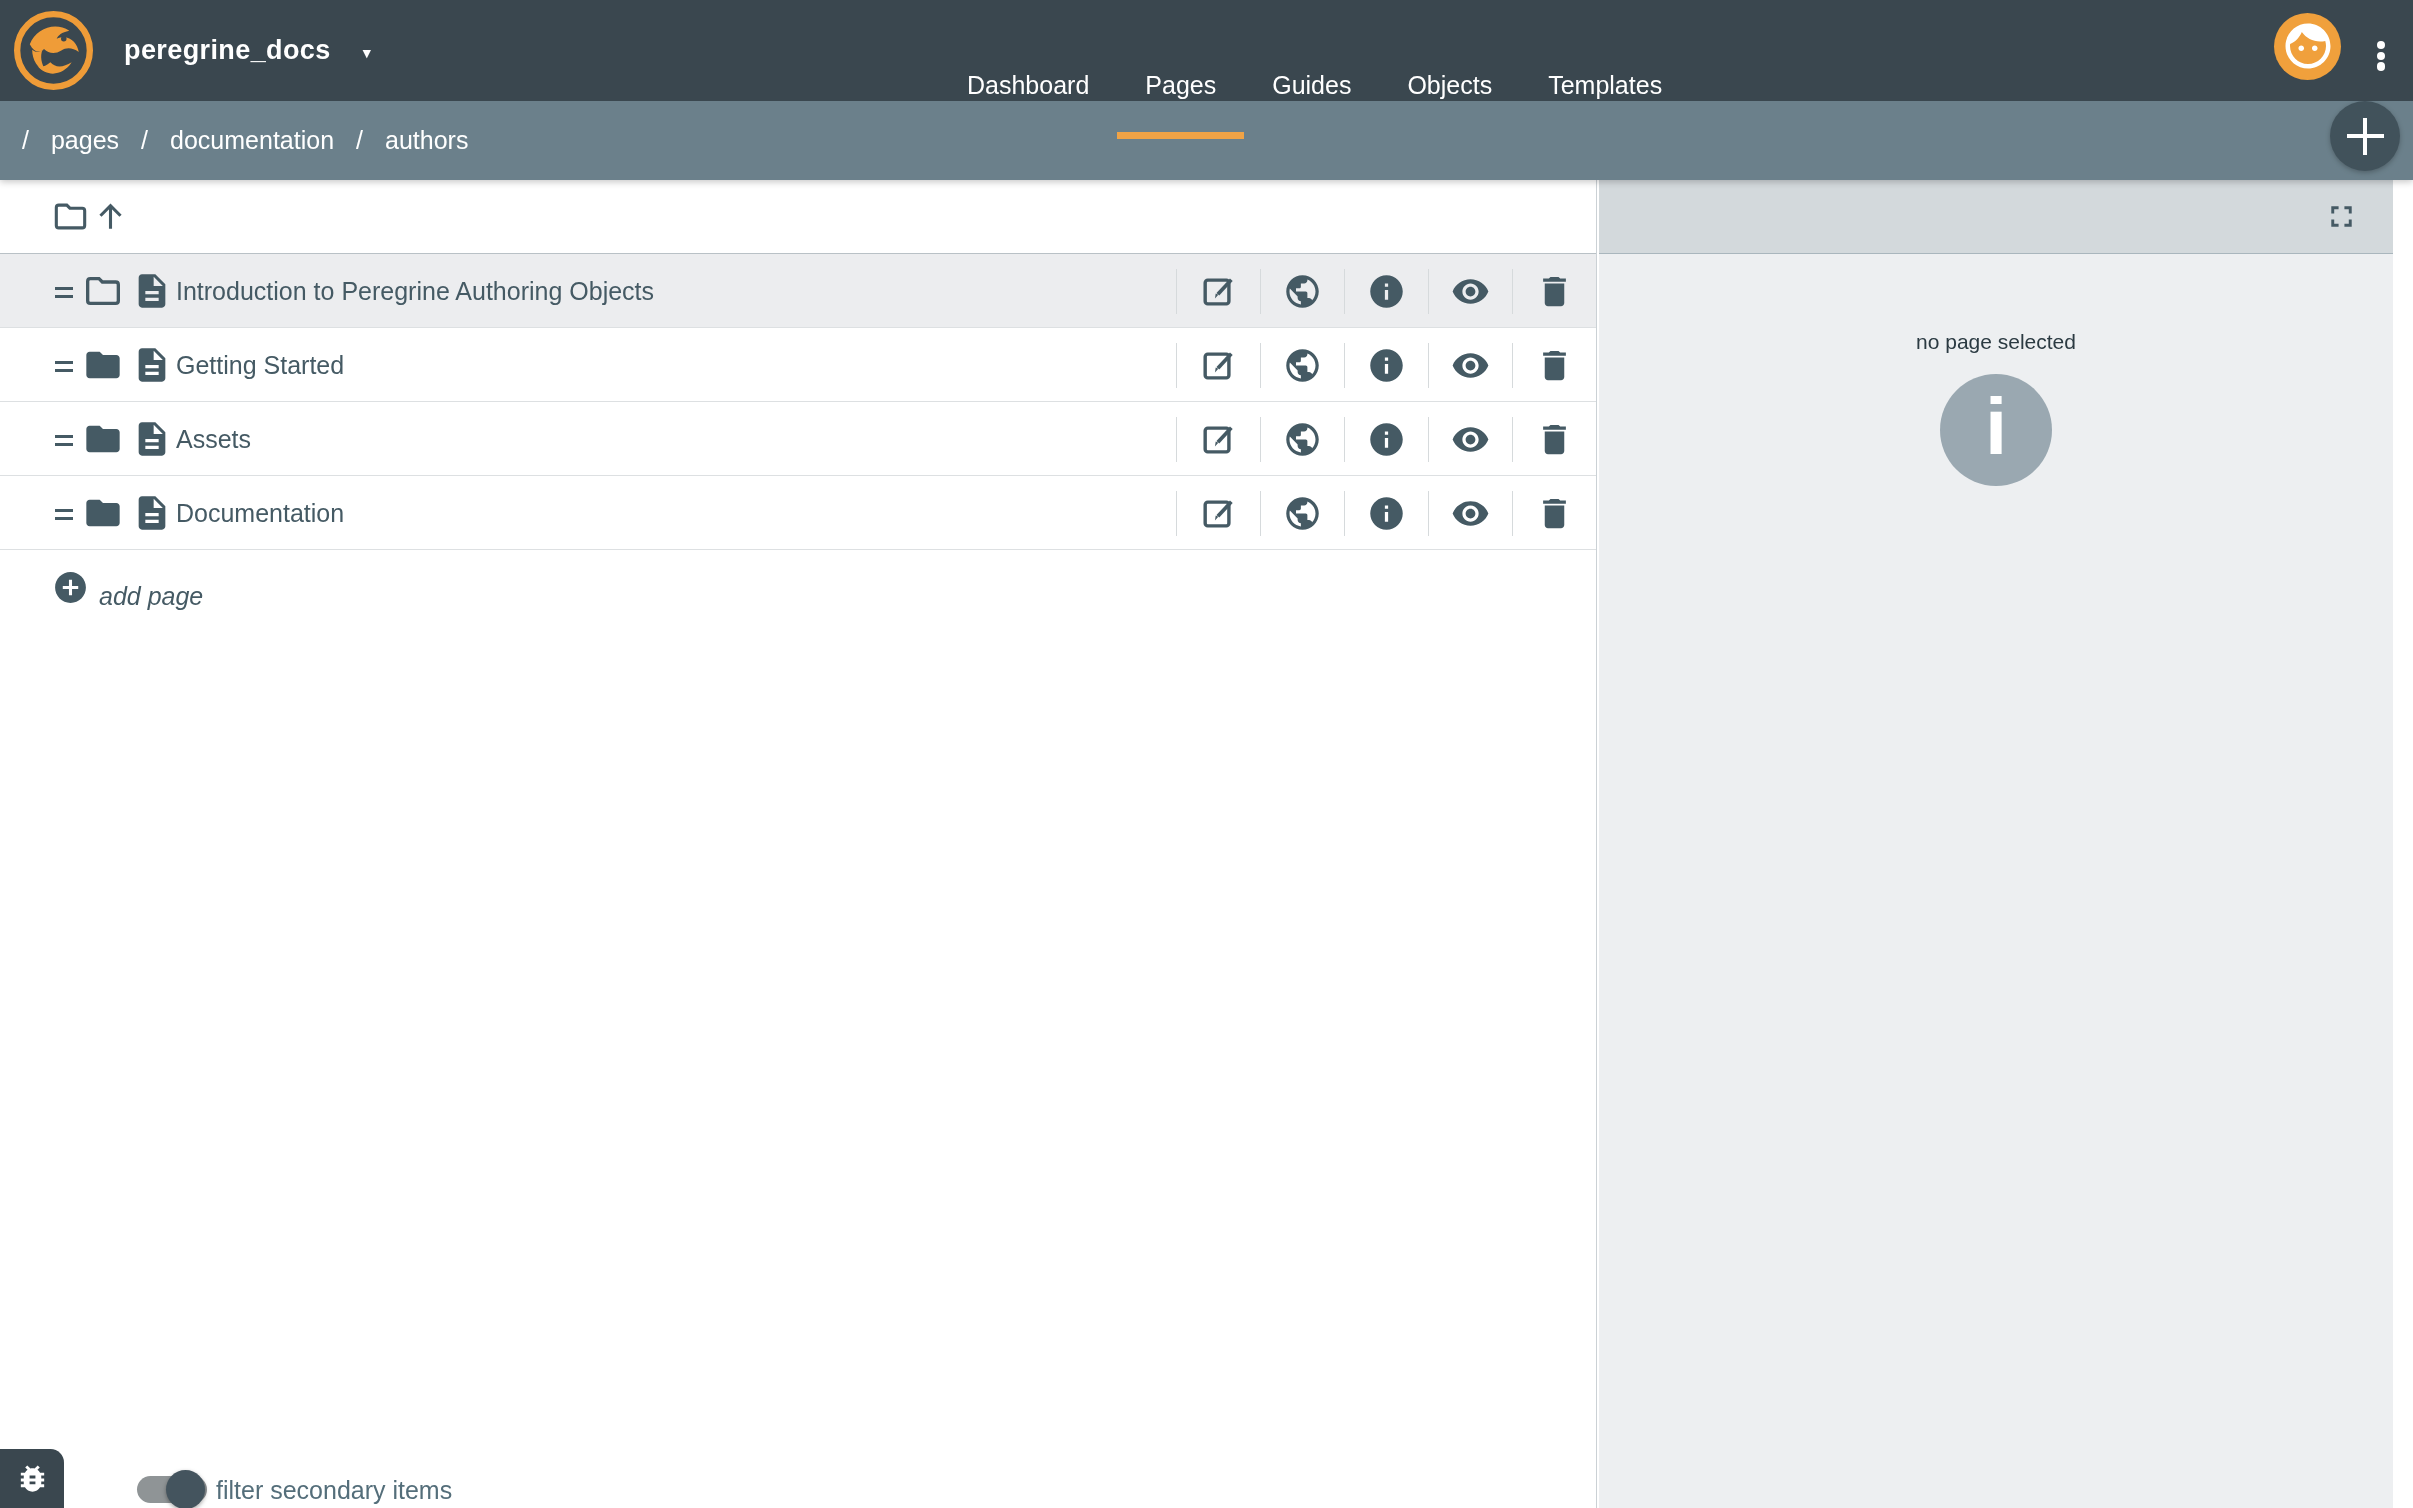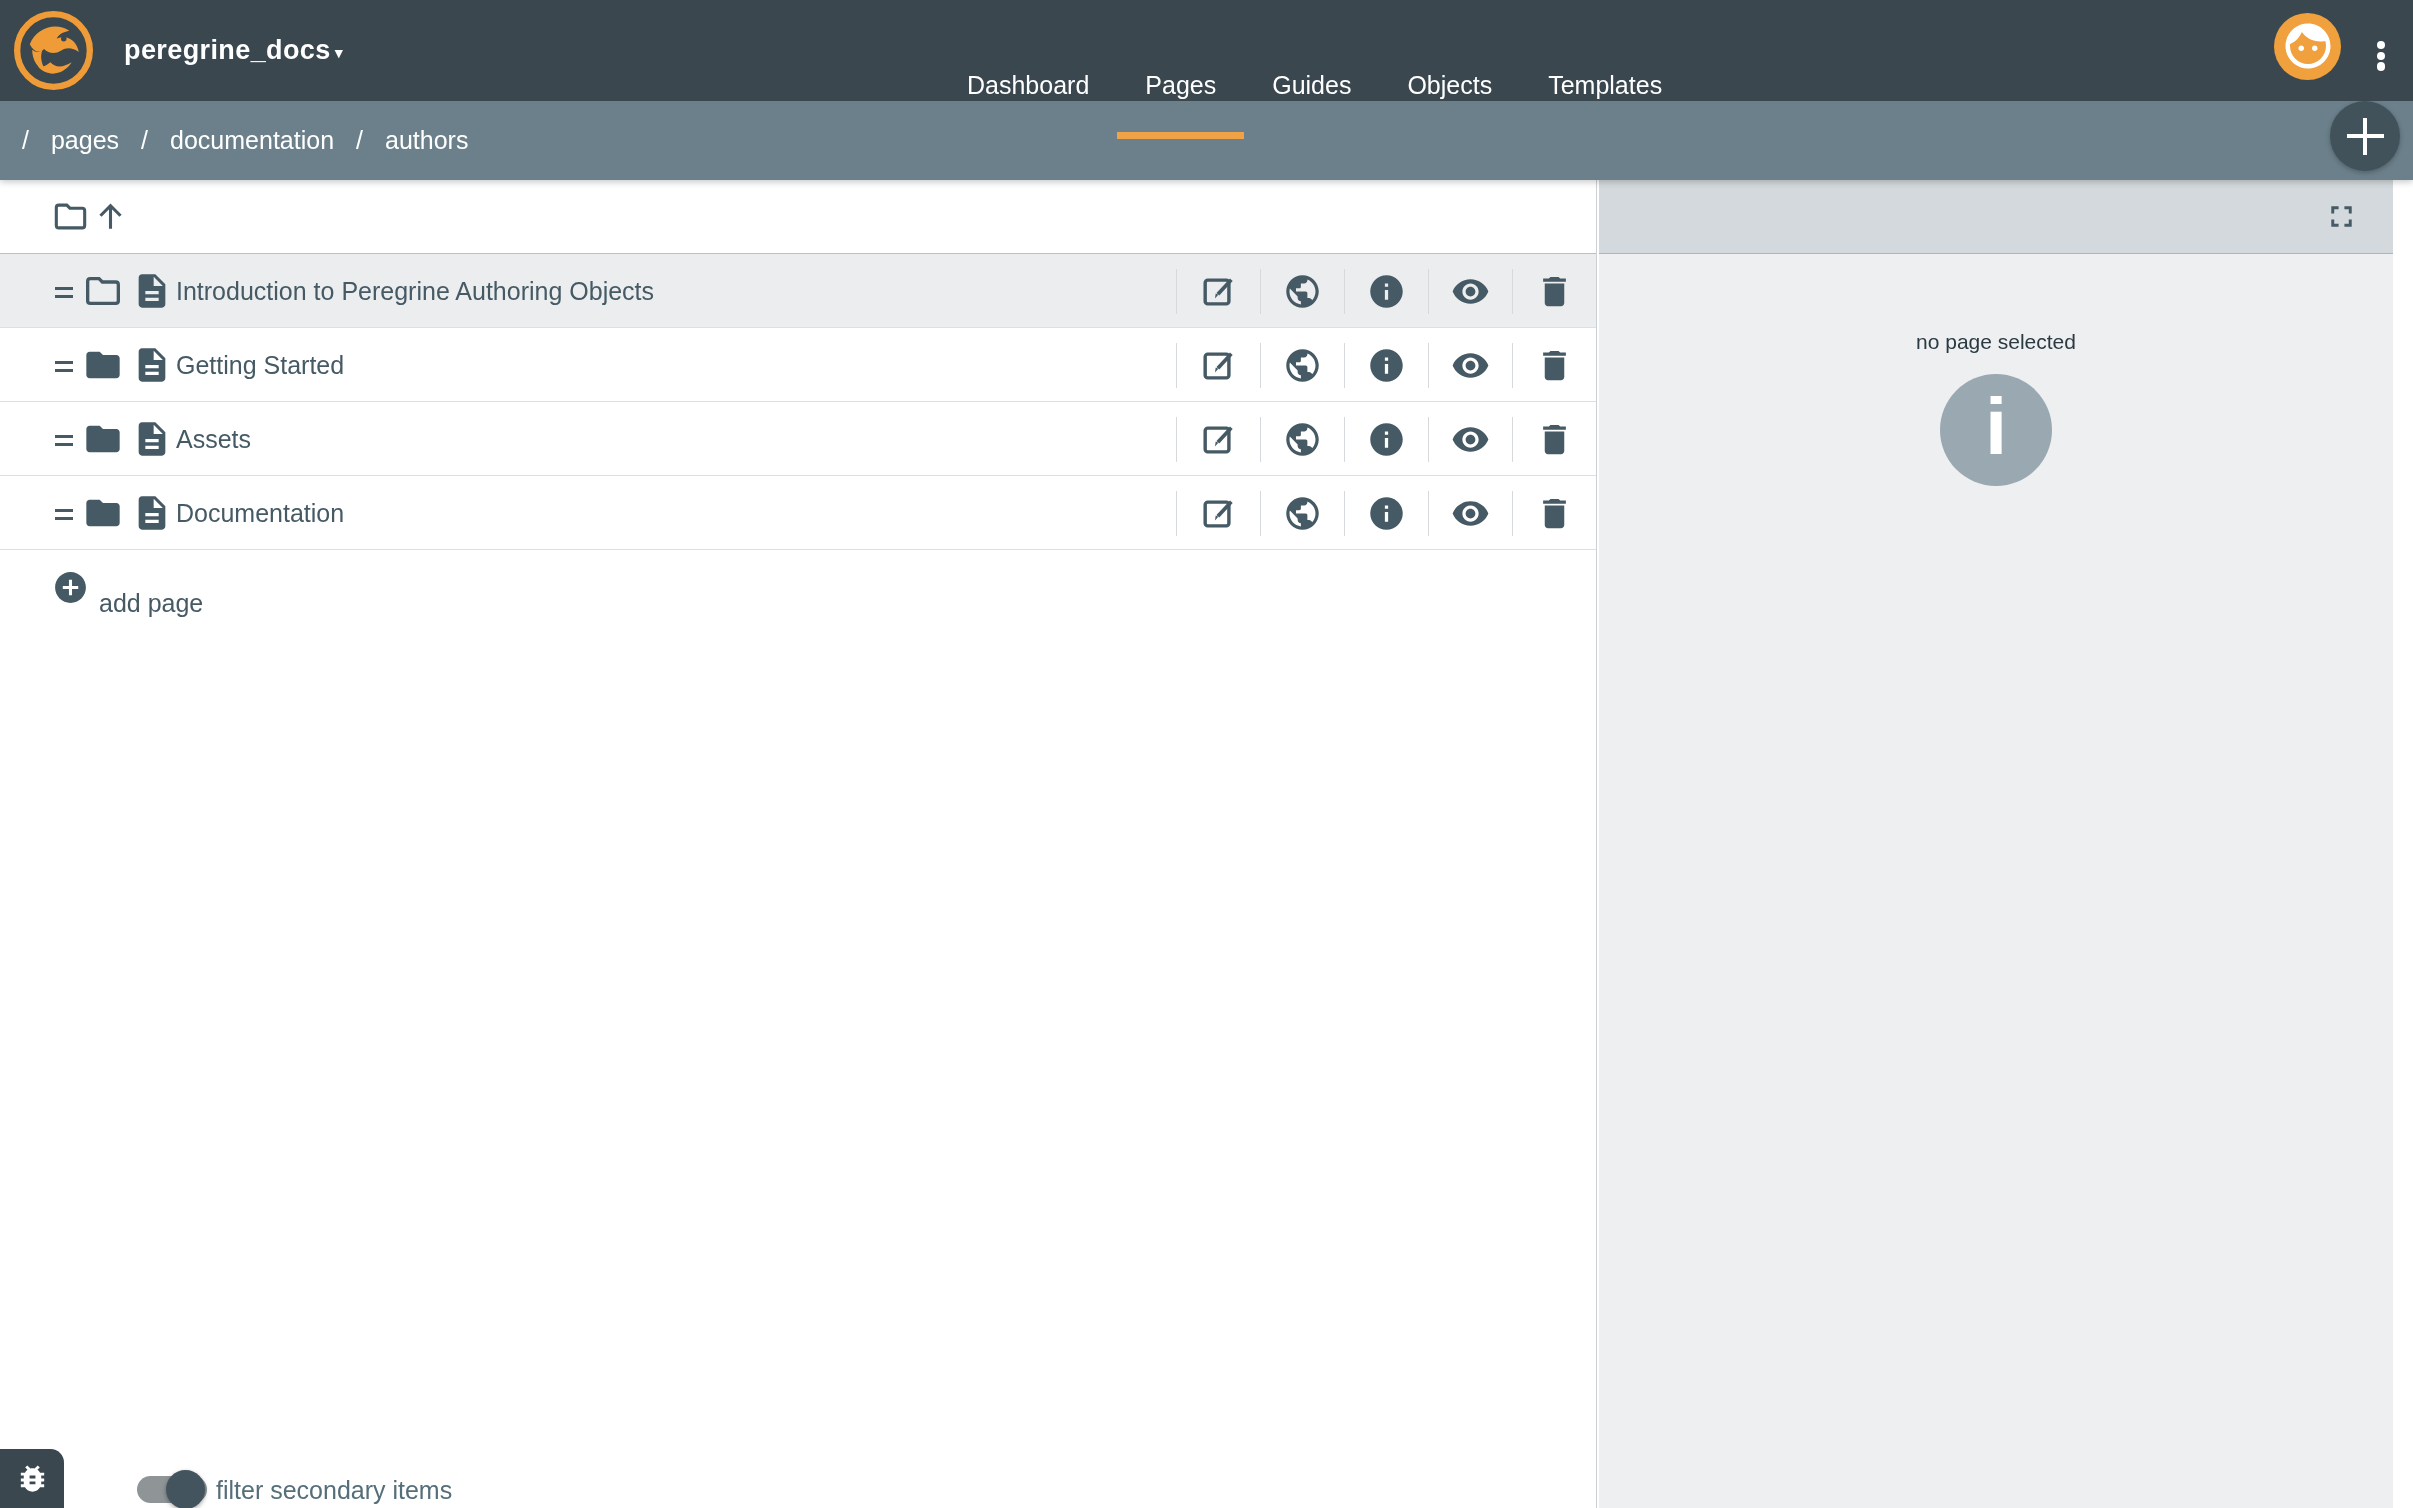--- a/index.html
+++ b/index.html
@@ -3,21 +3,21 @@
 <meta charset="utf-8">
 <style>
   * { margin:0; padding:0; box-sizing:border-box; }
   html,body { width:2413px; height:1508px; overflow:hidden; background:#ffffff;
               font-family:"Liberation Sans", sans-serif; }
   .page { position:relative; width:2413px; height:1508px; }
 
   
   .navbar { position:absolute; left:0; top:0; width:2413px; height:101px; background:#3A474F; z-index:10; }
   .logo { position:absolute; left:14.2px; top:11px; width:79px; height:79px; cursor:pointer; }
-  .site-name { position:absolute; left:124px; top:0; height:101px; display:flex; align-items:center; gap:1px;
+  .site-name { position:absolute; left:124px; top:0; height:101px; display:flex; align-items:center; gap:29px;
                color:#fff; font-size:27px; font-weight:bold; letter-spacing:0.4px; cursor:pointer; }
   .site-caret { font-size:14.2px; color:#fff; padding-top:4.2px; }
   .nav-tabs { position:absolute; left:967px; top:0; height:101px; display:flex; gap:56px;margin-top:35px; }
   .tab { position:relative; height:101px; display:flex; align-items:center; color:#fff; font-size:25px; cursor:pointer; }
   .tab.active::after { content:""; position:absolute; left:-28.5px; right:-28px; bottom:-2.5px; height:6.7px; background:#F0A346; }
   .avatar { position:absolute; left:2274px; top:12.6px; width:67px; height:67px; border-radius:50%;
             background:#F0A03C; display:flex; align-items:center; justify-content:center; cursor:pointer; }
   .kebab { position:absolute; left:2375px; top:39px; display:flex; flex-direction:column; gap:2.5px; cursor:pointer; padding:1.7px; }
   .kebab i { width:8.4px; height:8.4px; border-radius:50%; background:#fff; }
 
@@ -57,22 +57,22 @@
   .row-title { position:absolute; left:176px; top:0; height:74px; display:flex; align-items:center;
                font-size:25px; color:#455A64; }
   .actions { position:absolute; right:0; top:0; height:74px; display:flex; align-items:center; }
   .action-cell { width:84px; height:45px; display:flex; align-items:center; justify-content:center;
                  border-left:1.7px solid #D6DADC; cursor:pointer; }
   .action-cell svg { width:39px; height:39px; }
 
   
   .add-row { position:relative; height:75px; }
   .add-btn { position:absolute; left:52px; top:19px; width:37px; height:37px; cursor:pointer; }
-  .add-label { position:absolute; left:99px; top:16px; height:75px; display:flex; align-items:center;
-               font-size:25px; color:#455A64; cursor:pointer; }
+  .add-label { position:absolute; left:99px; top:9px; height:75px; display:flex; align-items:center;
+               font-size:25px; color:#455A64; cursor:pointer;font-style:italic; }
 
   
   .bug-button { position:absolute; left:0; bottom:0; width:64px; height:59px; background:#3A474F;
                 border-radius:0 13.4px 0 0; display:flex; align-items:center; justify-content:center; cursor:pointer; }
   .toggle { position:absolute; left:137px; top:1291px; width:70px; height:39px; cursor:pointer; }
   .toggle-track { position:absolute; left:0; top:5.9px; width:70px; height:27px; border-radius:13.4px; background:#8F9496; }
   .toggle-knob { position:absolute; left:28.5px; top:0; width:39px; height:39px; border-radius:50%;
                  background:#44545E; box-shadow:0 1.7px 4.2px rgba(0,0,0,.35); }
   .filter-label { position:absolute; left:216px; top:1297px; font-size:25px; color:#546E7A; }
 

